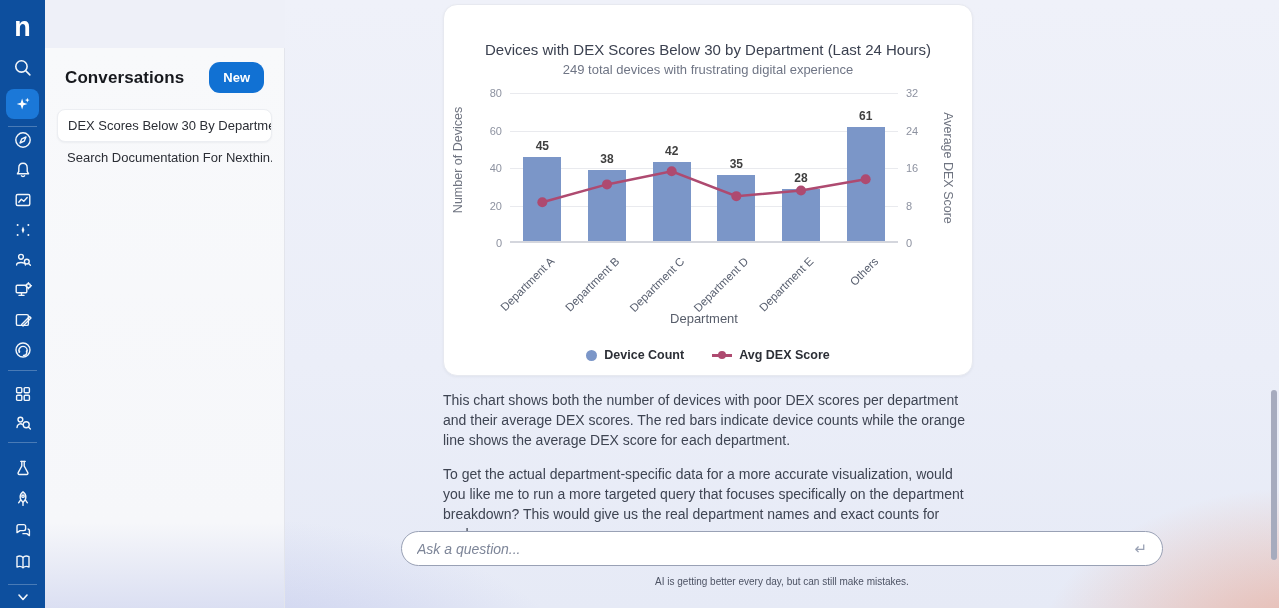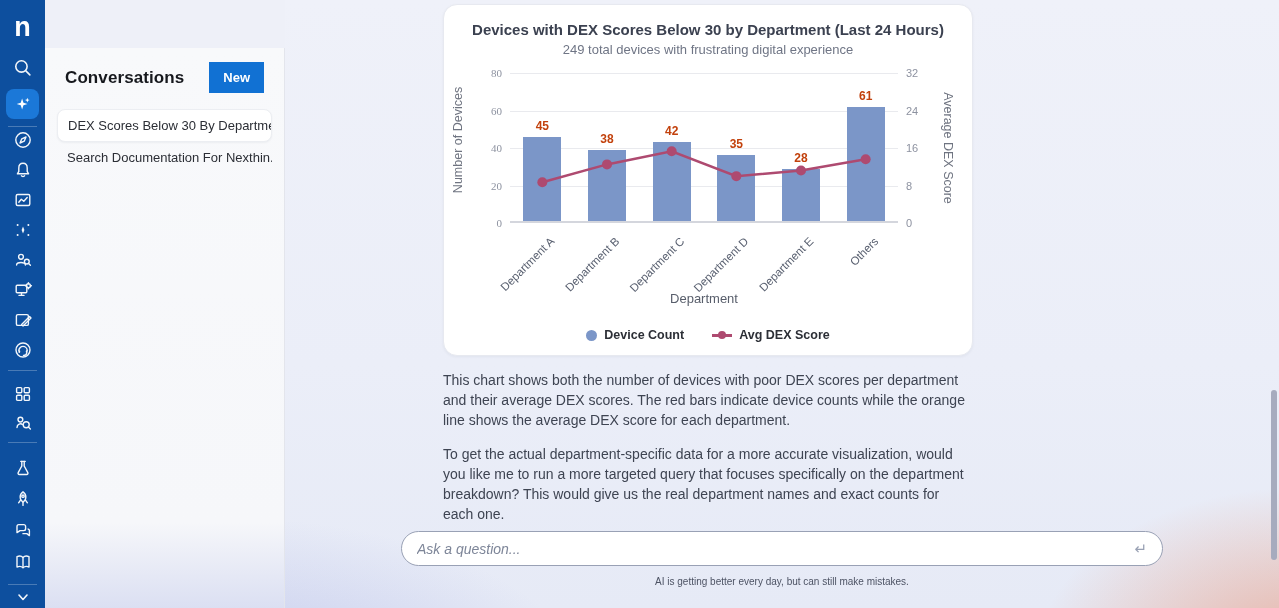--- a/index.html
+++ b/index.html
@@ -13,46 +13,46 @@
   .rail-logo { top:10px; height:34px; color:#fff; font-size:27px; font-weight:700; line-height:34px; }
   .rail-active { top:89px; }
   .rail-active .pill { width:33px; height:30px; background:var(--active); border-radius:8px; display:flex; align-items:center; justify-content:center; }
   .rail-divider { position:absolute; left:8px; width:29px; height:1px; background:rgba(255,255,255,.25); }
   .ricon { opacity:.95; }
 
   
   .convs { width:240px; flex:0 0 240px; height:608px; background:linear-gradient(180deg,#f8f9fb 0%,#f6f7fa 78%,#ccd2ee 100%); border-right:1px solid #e3e5ec; padding:14px 12px 0 12px;margin-top:48px; }
   .convs-head { display:flex; align-items:center; justify-content:space-between; padding:0 8px 0 8px; }
   .convs-title { font-size:17px; font-weight:700; color:#16181d; letter-spacing:.1px; }
-  .new-btn { background:var(--btn); color:#fff; font-size:13px; font-weight:700; border:none; border-radius:0; padding:8px 14px; cursor:pointer; font-family:"Liberation Sans", sans-serif; }
+  .new-btn { background:var(--btn); color:#fff; font-size:13px; font-weight:700; border:none; border-radius:11px; padding:8px 14px; cursor:pointer; font-family:"Liberation Sans", sans-serif; }
   .conv-list { margin-top:16px; }
   .conv-item { font-size:13px; color:#2b2e35; padding:8px 10px; border-radius:8px; white-space:nowrap; overflow:hidden; cursor:pointer; }
   .conv-item.selected { background:#ffffff; border:1px solid #eceef2; box-shadow:0 1px 2px rgba(25,35,60,.05); }
 
   
   .main { position:relative; flex:1; height:608px;
     background:
       radial-gradient(400px 250px at 103% 108%, rgba(233,138,104,.60), rgba(233,138,104,0) 68%),
       radial-gradient(560px 270px at -6% 114%, rgba(148,158,224,.45), rgba(148,158,224,0) 65%),
       linear-gradient(180deg,#eff1f9 0%,#ebeef8 60%,#e6eaf6 100%);
   }
   .thread { position:absolute; left:158px; top:4px; width:530px; }
 
   
   .card { width:530px; background:#fff; border:1px solid #e7e9f0; border-radius:14px; padding:16px 0 10px 0; box-shadow:0 1px 3px rgba(20,30,60,.05); }
-  .chart-title { text-align:center; font-size:15px; font-weight:700; color:#3b4150; }
+  .chart-title { text-align:center; font-size:15px; font-weight:400; color:#3b4150;margin-top:20px; }
   .chart-subtitle { text-align:center; font-size:13px; color:#6f7585; margin-top:4px; }
   .chart-area { position:relative; height:256px; margin-top:10px; }
   .plot { position:absolute; left:66px; top:6px; width:388px; height:150px; border-bottom:2px solid #d4d6dd; }
   .gridline { position:absolute; left:0; right:0; height:1px; background:#e9eaee; }
   .tick { position:absolute; font-size:11px; color:#8d92a0; line-height:14px; }
-  .tick-left { left:-40px; width:32px; text-align:right;font-family:Liberation Serif, serif; }
+  .tick-left { left:-40px; width:32px; text-align:right; }
   .tick-right { left:396px; width:32px; text-align:left; }
   .bar { position:absolute; bottom:0; width:38px; background:var(--bar); }
-  .bar-label { position:absolute; width:44px; text-align:center; font-weight:700; font-size:12px; color:#c2410c; }
+  .bar-label { position:absolute; width:44px; text-align:center; font-weight:700; font-size:12px; color:#404040; }
   .xlabel { position:absolute; width:110px; text-align:right; font-size:11.5px; color:#596070; transform-origin:100% 0; transform:rotate(-45deg); white-space:nowrap; }
   .line-svg { position:absolute; left:0; top:0; overflow:visible; }
   .ylab { position:absolute; white-space:nowrap; font-size:12.5px; color:#6f7481; }
   .ylab-left { left:14px; top:73px; transform:translate(-50%,-50%) rotate(-90deg); }
   .ylab-right { left:504px; top:81px; transform:translate(-50%,-50%) rotate(90deg); }
   .x-axis-title { position:absolute; left:66px; width:388px; top:224px; text-align:center; font-size:13px; color:#585e6b; }
   .legend { display:flex; justify-content:center; align-items:center; gap:28px; margin-top:2px; height:20px; }
   .legend-item { display:flex; align-items:center; gap:7px; font-size:12.5px; font-weight:700; color:#2c2f36; }
   .legend-dot { width:11px; height:11px; border-radius:50%; background:var(--bar); }
   .legend-linedot { position:relative; width:20px; height:10px; }

